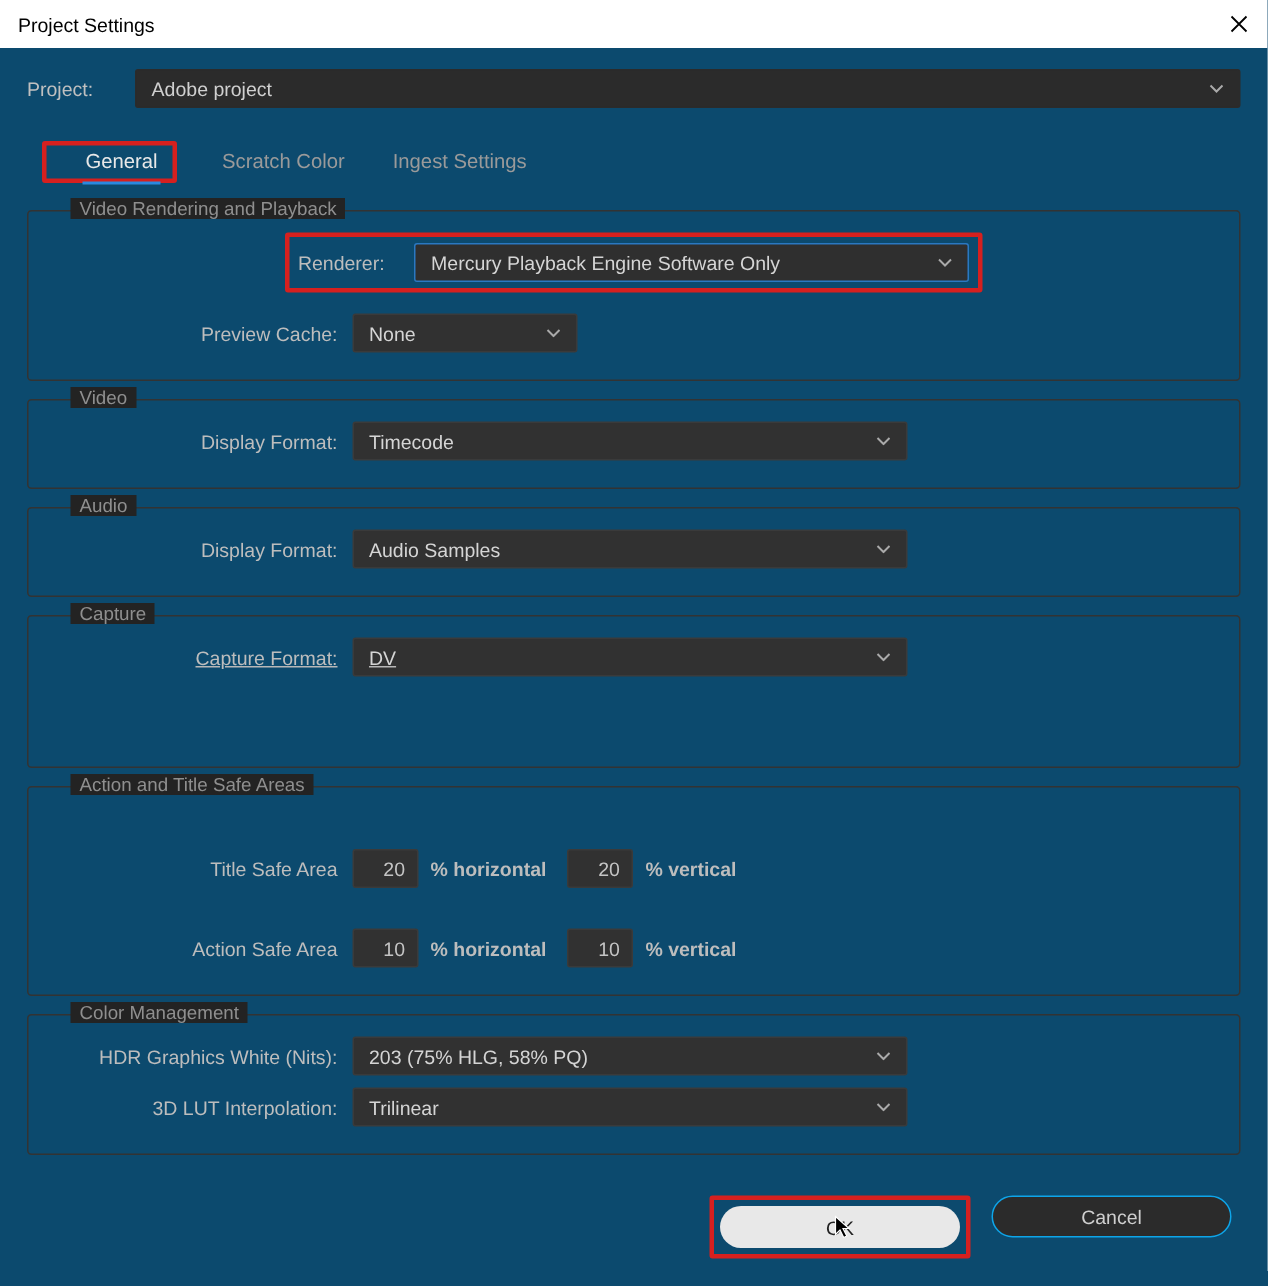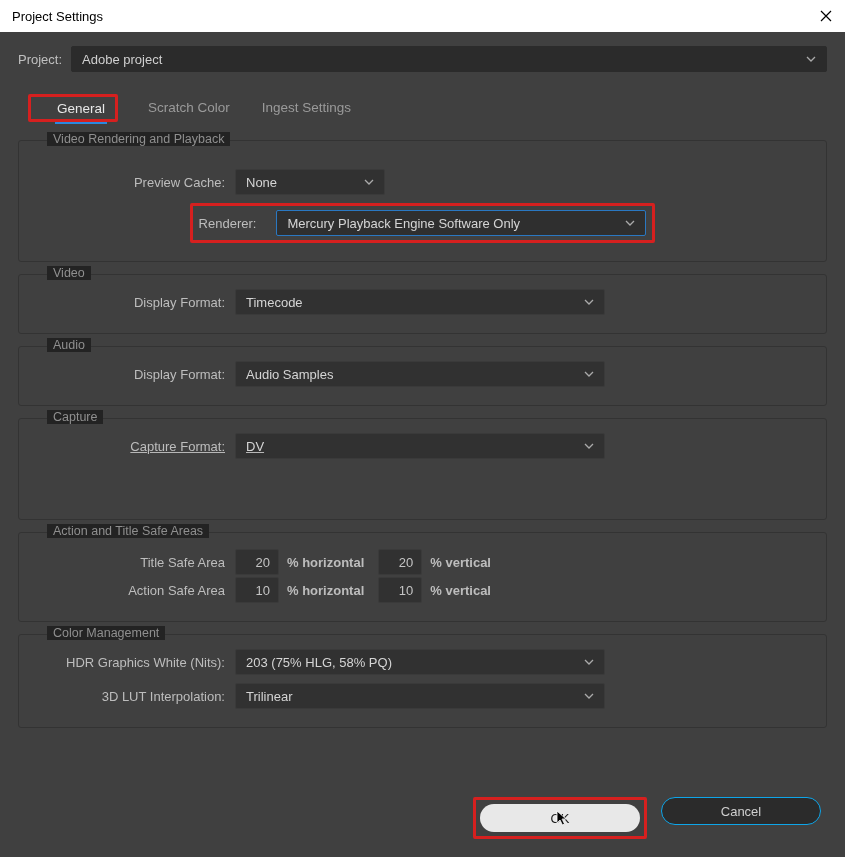--- a/index.html
+++ b/index.html
@@ -1,29 +1,29 @@
 <!DOCTYPE html>
 <html><head>
 <meta charset="utf-8">
 <style>
   * { box-sizing: border-box; margin: 0; padding: 0; font-family: "Segoe UI", Arial, sans-serif; }
   html, body { width: 845px; height: 857px; background: #fff; }
   .window {
     width: 845px; height: 857px;
-    background: #404040;
+    background: #0c4a6e;
     display: flex; flex-direction: column;
   }
   .titlebar {
     height: 32px; background: #fff; color: #000;
     display: flex; align-items: center; justify-content: space-between;
     padding: 0 12px; font-size: 13px;
   }
   .titlebar-close { width: 14px; height: 14px; display:flex; align-items:center; justify-content:center; cursor: default; }
   .content { flex: 1; padding: 14px 18px 12px 18px; color: #b7b7b7; display:flex; flex-direction:column; }
-  .project-row { display:flex; align-items:center; gap:9px; margin-bottom: 22px; }
+  .project-row { display:flex; align-items:center; gap:28px; margin-bottom: 22px; }
   .project-label { font-size: 13px; color:#c0c0c0; }
   .project-select {
     flex:1; height:26px; background:#2b2b2b; border:1px solid #2b2b2b; border-radius:2px;
     display:flex; align-items:center; justify-content:space-between; padding:0 10px;
     color:#d0d0d0; font-size:13px;
   }
   .chevron { width:10px; height:10px; display:flex; align-items:center; justify-content:center; }
   .chevron svg { display:block; }
   .tabs { display:flex; gap:28px; padding-left:10px; margin-bottom: 6px; }
   .tab { font-size:13.5px; color:#9a9a9a; padding:6px 2px; cursor:default; position:relative; }
@@ -53,21 +53,21 @@
   .select.highlight { border:1px solid #2a78c2; background:#2f2f2f; }
   .red-box {
     border:3px solid #d6201f; padding:4px 6px; display:flex; align-items:center; gap:10px;
     border-radius:2px;
   }
   .num-input {
     width:44px; height:26px; background:#313131; border:1px solid #3a3a3a; border-radius:2px;
     color:#c4c4c4; font-size:13px; padding:0 8px; display:flex; align-items:center;justify-content:flex-end;
   }
   .unit-label { font-size:13px; color:#bdbdbd; padding:0 14px 0 8px;font-weight:bold; }
-  .safe-row { display:flex; align-items:center; margin-top:2px; }
+  .safe-row { display:flex; align-items:center; margin-top:27px; }
   .safe-label { width:200px; text-align:right; padding-right:10px; font-size:13px; color:#bdbdbd; }
   .footer { display:flex; justify-content:flex-end; gap:14px; padding:18px 6px 6px 6px; margin-top:auto; }
   .pill-btn {
     width:160px; height:28px; border-radius:14px; font-size:13px; display:flex;
     align-items:center; justify-content:center; cursor:default;
   }
   .pill-ok { background:#e8e8e8; color:#222; position:relative; }
   .pill-cancel { background:#2b2b2b; color:#cfcfcf; border:1px solid #0ea5e9;justify-content:center; }
   .ok-red-box { border:3px solid #d6201f; padding:4px; border-radius:2px; }
   .cursor { position:absolute; left:50%; top:50%; transform:translate(-4px,-8px); pointer-events:none; }
@@ -104,45 +104,45 @@
       <span class="tab-box">
         <span class="tab active">General</span>
       </span>
       <span class="tab">Scratch Color</span>
       <span class="tab">Ingest Settings</span>
     </div>
 
     <div class="section">
       <span class="section-title">Video Rendering and Playback</span>
 
-      <div class="row" style="margin-top:14px;">
-        <span class="row-label">Preview Cache:</span>
-        <div class="select narrow">
-          <span>None</span>
-          <span class="chevron">
-            <svg width="10" height="6" viewBox="0 0 10 6">
-                <path d="M1 1 L5 5 L9 1" stroke="#aaa" stroke-width="1.3" fill="none"></path>
-              </svg>
-          </span>
-        </div>
-      </div>
-
       <div class="row">
         <div class="red-box" style="margin-left:auto; margin-right:auto;">
           <span class="row-label" style="width:auto; min-width:60px;">Renderer:</span>
           <div class="select wide highlight">
             <span>Mercury Playback Engine Software Only</span>
             <span class="chevron">
               <svg width="10" height="6" viewBox="0 0 10 6">
                   <path d="M1 1 L5 5 L9 1" stroke="#aaa" stroke-width="1.3" fill="none"></path>
                 </svg>
             </span>
           </div>
         </div>
       </div>
+
+      <div class="row" style="margin-top:14px;">
+        <span class="row-label">Preview Cache:</span>
+        <div class="select narrow">
+          <span>None</span>
+          <span class="chevron">
+            <svg width="10" height="6" viewBox="0 0 10 6">
+                <path d="M1 1 L5 5 L9 1" stroke="#aaa" stroke-width="1.3" fill="none"></path>
+              </svg>
+          </span>
+        </div>
+      </div>
     </div>
 
     <div class="section">
       <span class="section-title">Video</span>
       <div class="row">
         <span class="row-label">Display Format:</span>
         <div class="select wide">
           <span>Timecode</span>
           <span class="chevron">
             <svg width="10" height="6" viewBox="0 0 10 6">

